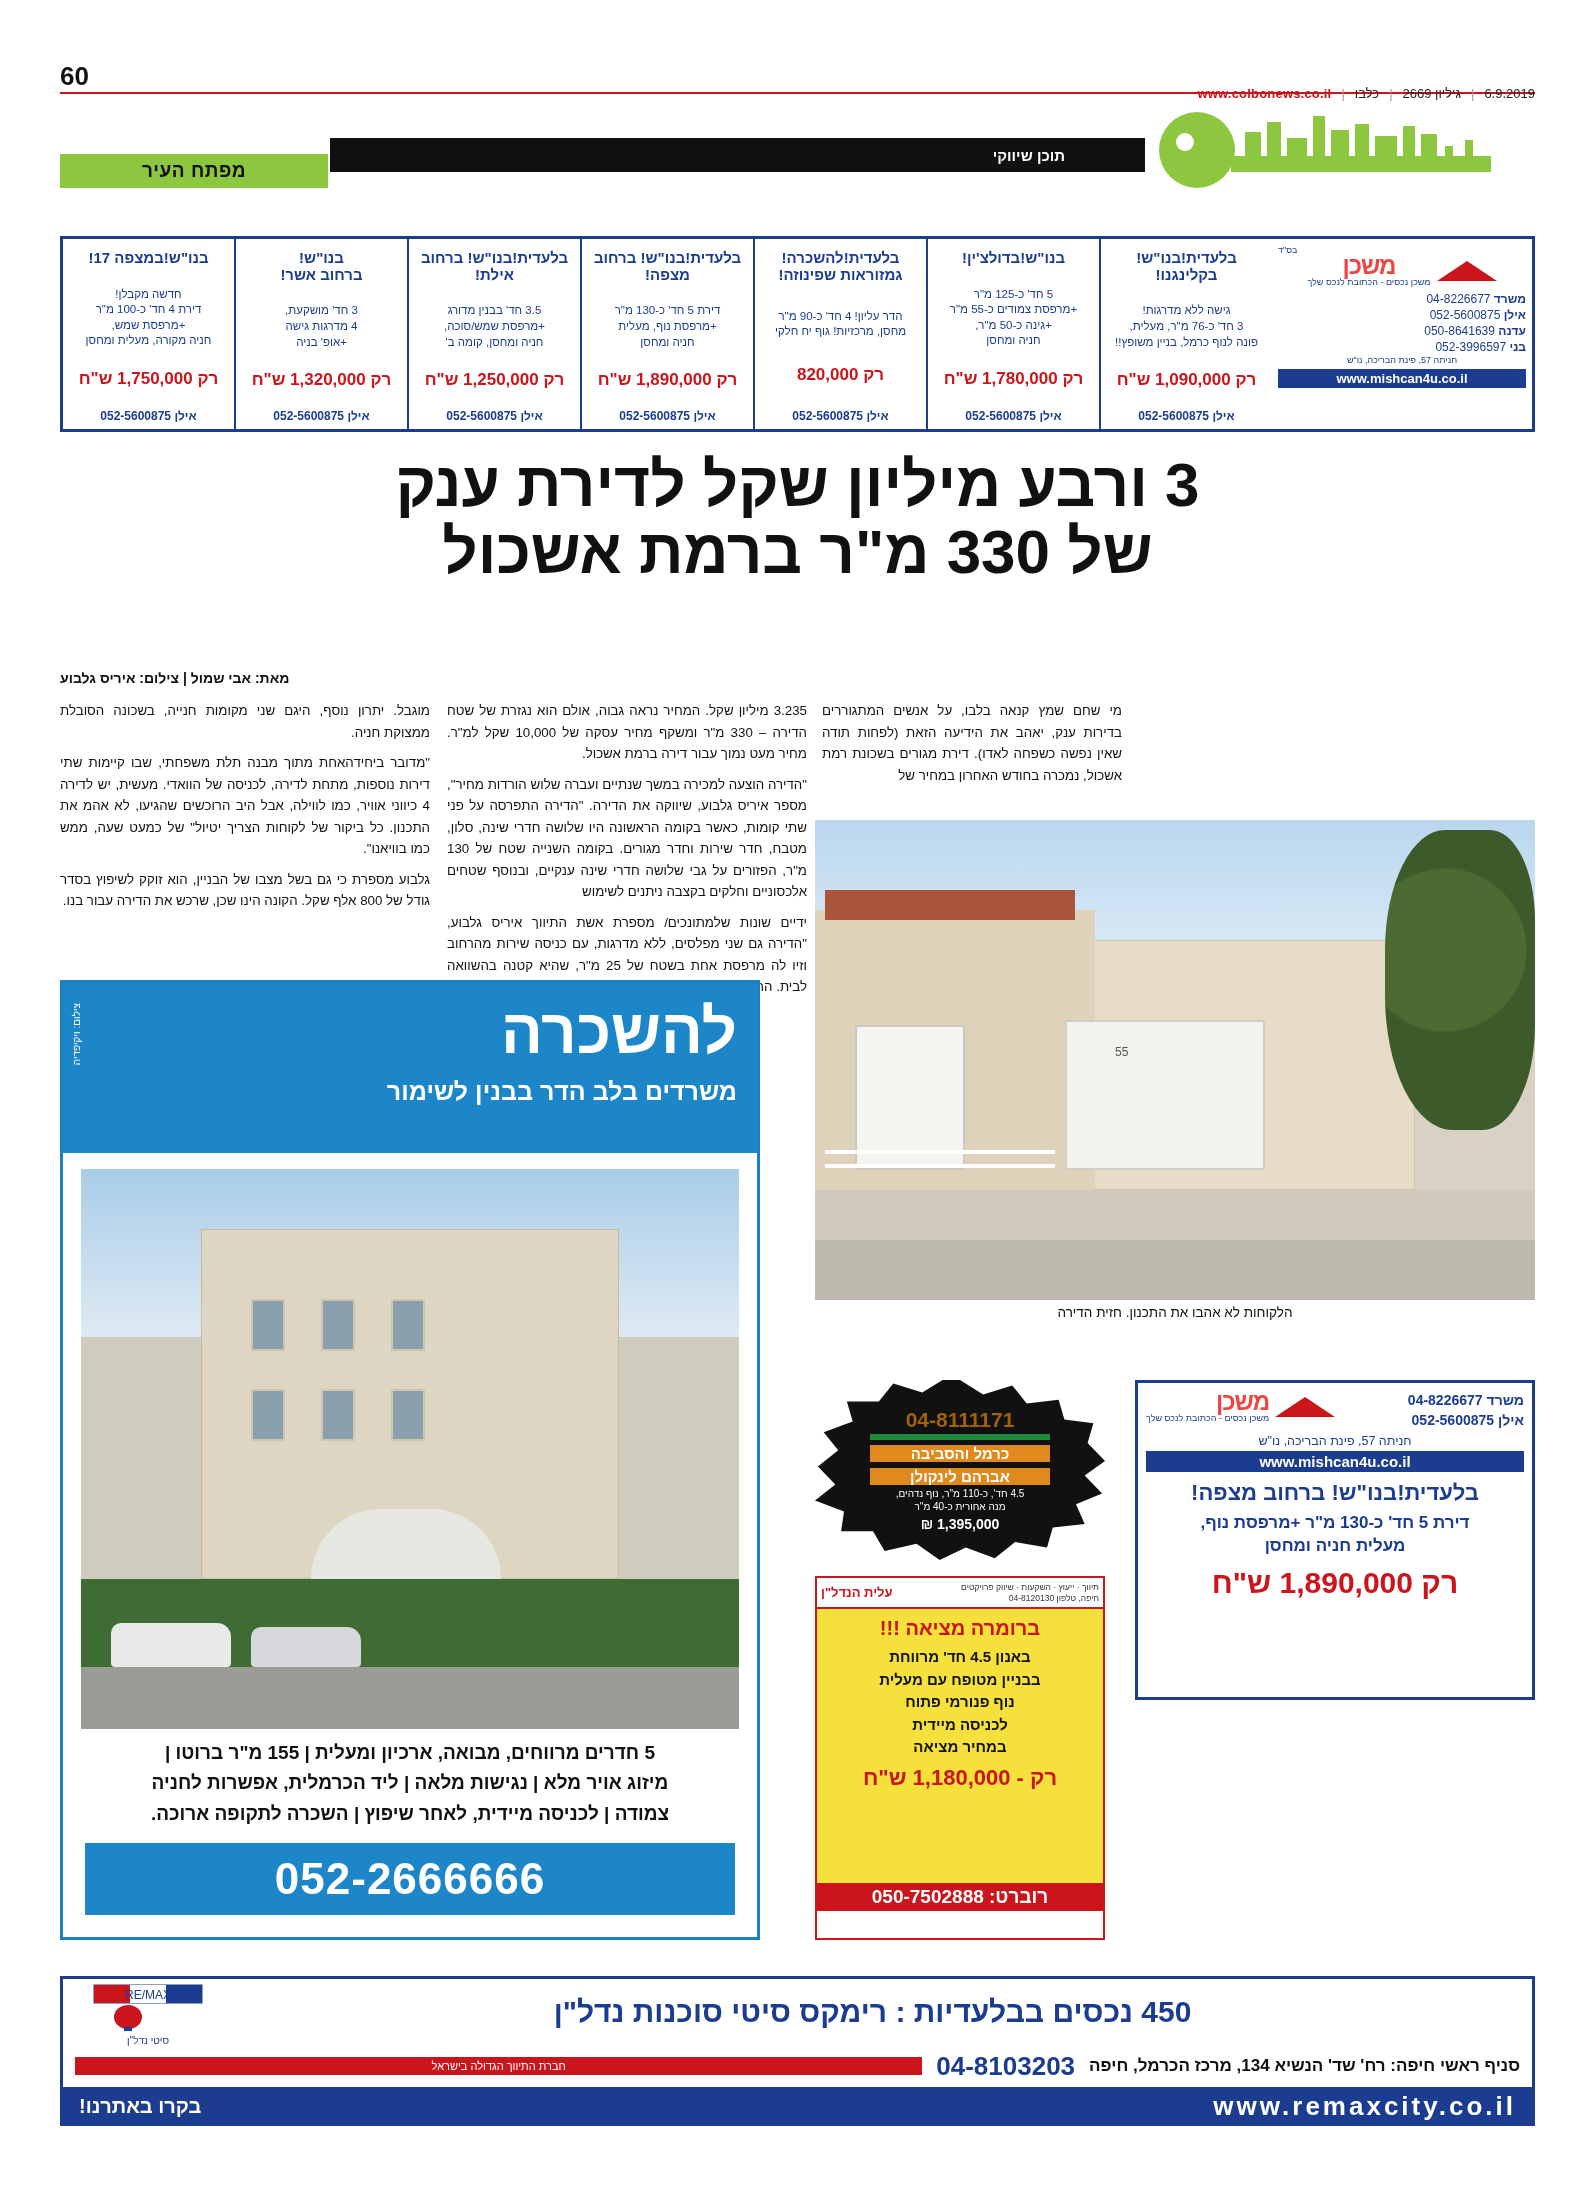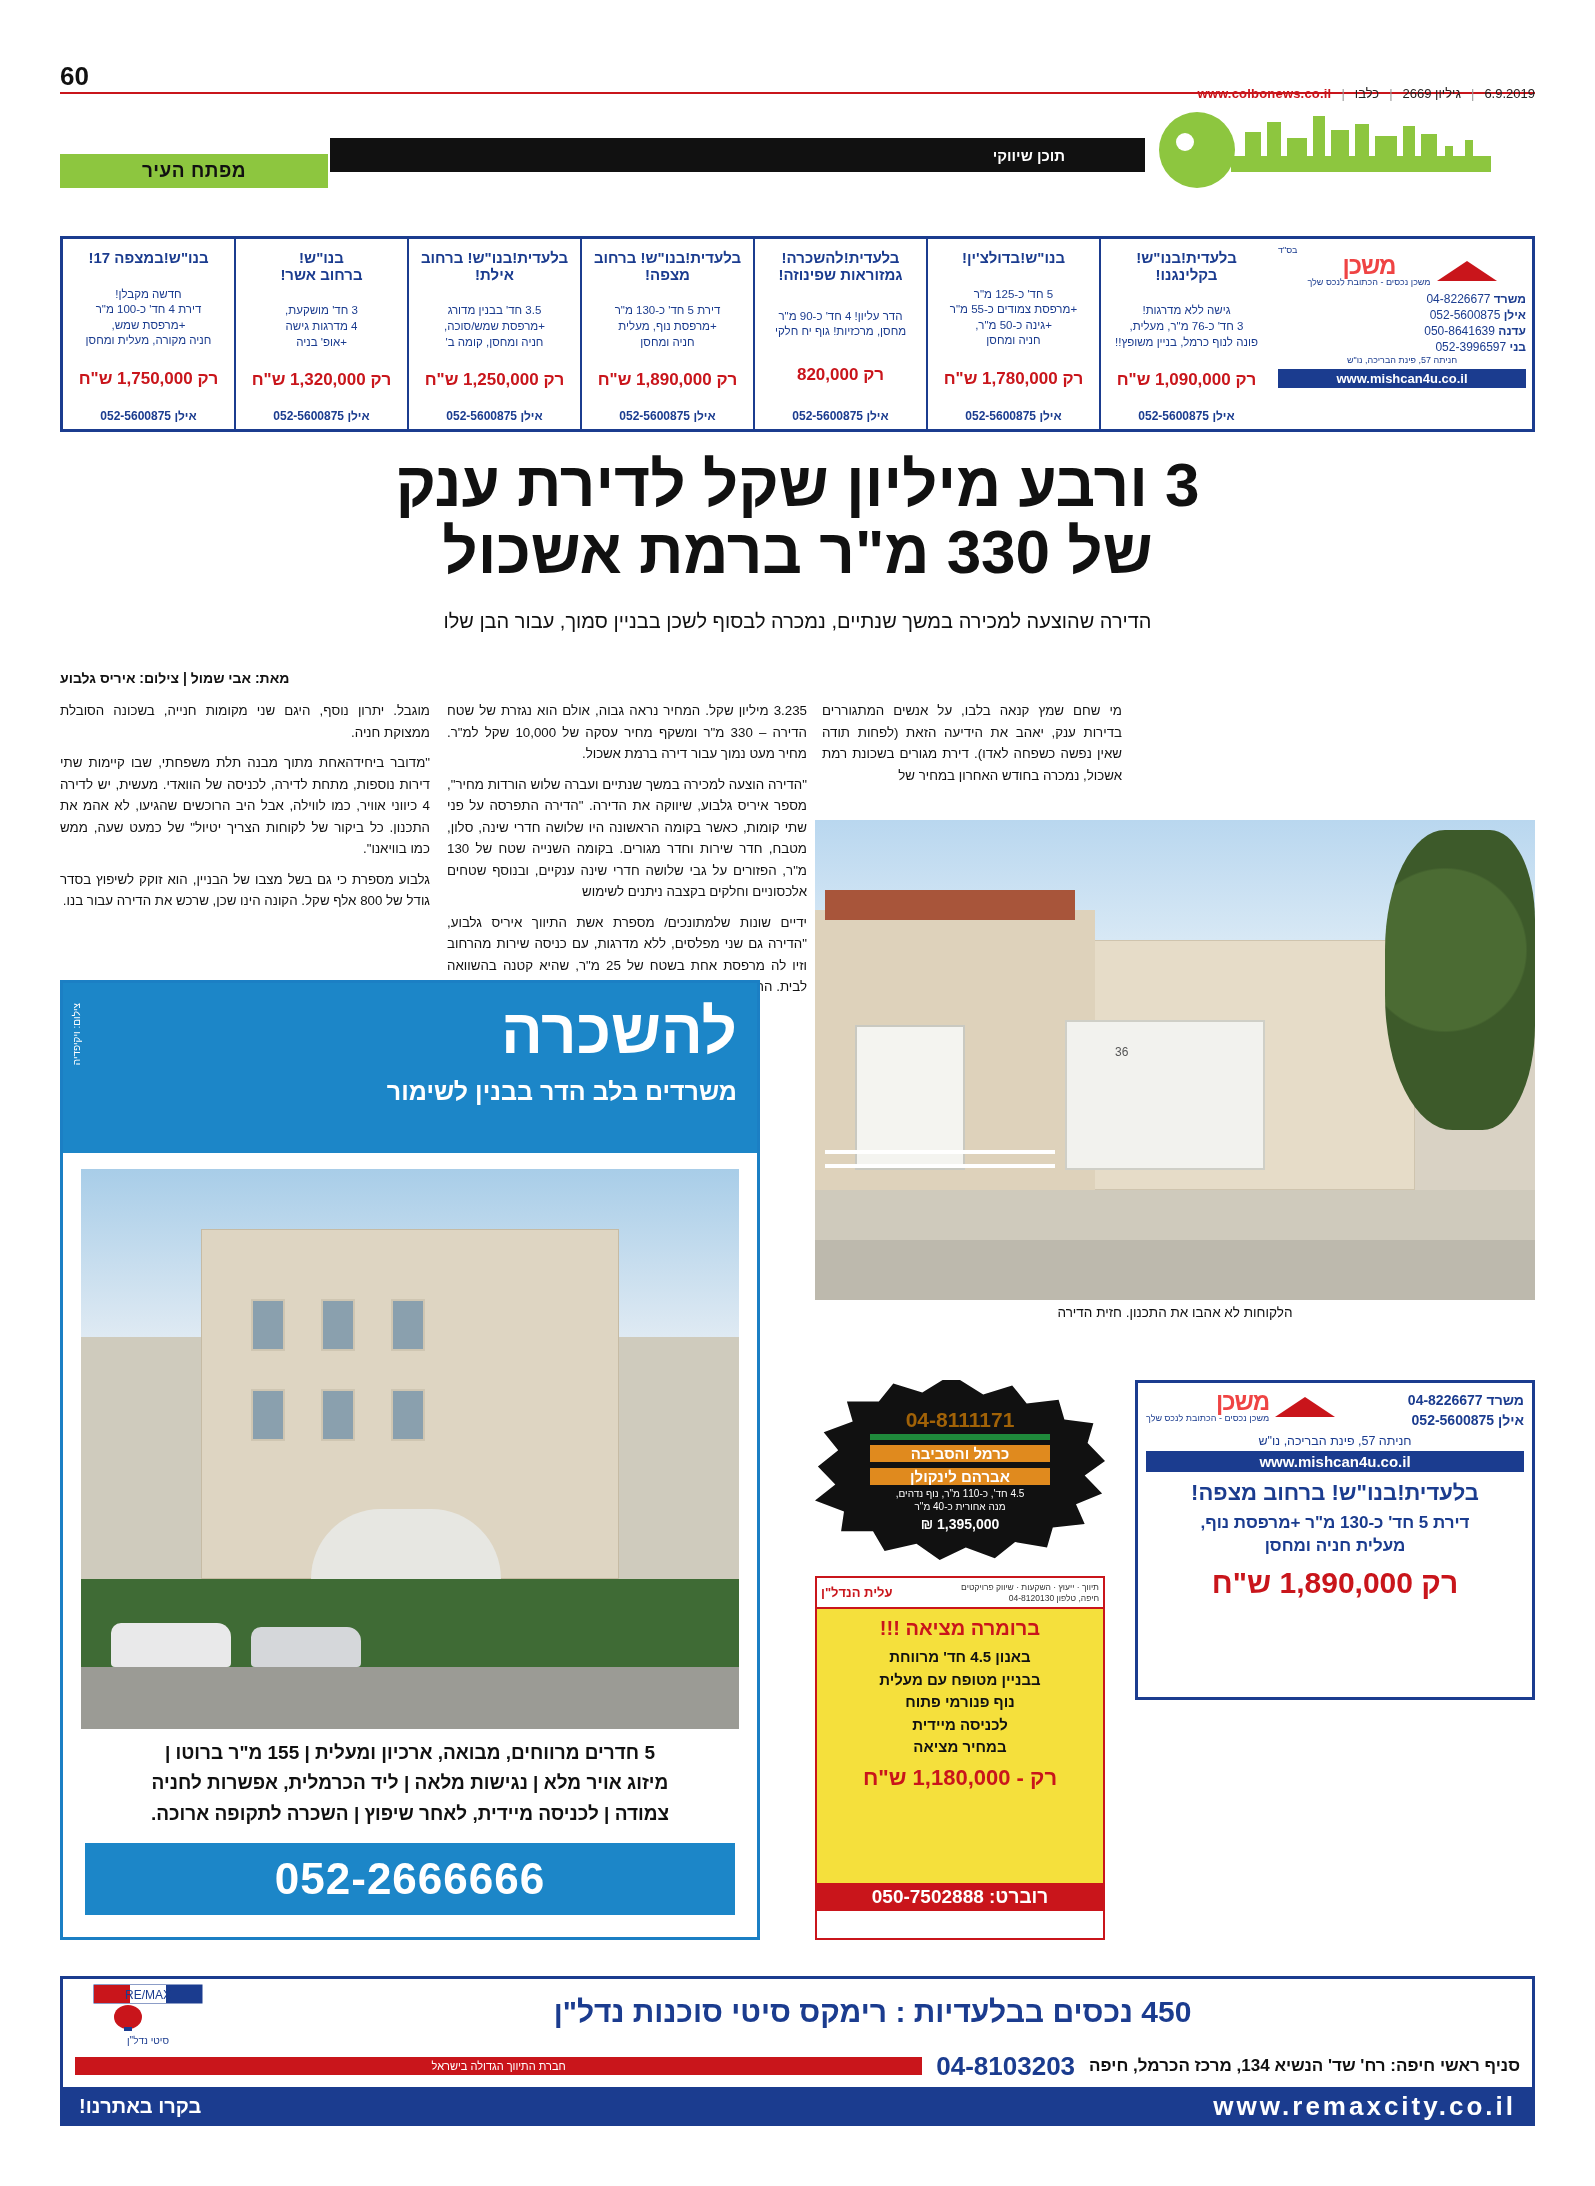--- a/index.html
+++ b/index.html
@@ -336,21 +336,20 @@
 חניה מקורה, מעלית ומחסן</div>
       <div class="price">רק 1,750,000 ש"ח</div>
       <div class="phone">אילן 052-5600875</div>
     </div>
   </div>
 
   <div class="headline">
     <div>3 ורבע מיליון שקל לדירת ענק</div>
     <div>של 330 מ"ר ברמת אשכול</div>
   </div>
-  <div class="subhead">הדירה שהוצעה למכירה במשך שנתיים, נמכרה לבסוף לשכן בבניין סמוך, עבור הבן שלו</div>
   <div class="byline">מאת: אבי שמול | צילום: איריס גלבוע</div>
 
   <div class="col col-c">
     <p>מי שחם שמץ קנאה בלבו, על אנשים המתגוררים בדירות ענק, יאהב את הידיעה הזאת (לפחות תודה שאין נפשה כשפחה לאדו). דירת מגורים בשכונת רמת אשכול, נמכרה בחודש האחרון במחיר של</p>
   </div>
   <div class="col col-b">
     <p>3.235 מיליון שקל. המחיר נראה גבוה, אולם הוא נגזרת של שטח הדירה – 330 מ"ר ומשקף מחיר עסקה של 10,000 שקל למ"ר. מחיר מעט נמוך עבור דירה ברמת אשכול.</p>
     <p>"הדירה הוצעה למכירה במשך שנתיים ועברה שלוש הורדות מחיר", מספר איריס גלבוע, שיווקה את הדירה. "הדירה התפרסה על פני שתי קומות, כאשר בקומה הראשונה היו שלושה חדרי שינה, סלון, מטבח, חדר שירות וחדר מגורים. בקומה השנייה שטח של 130 מ"ר, הפזורים על גבי שלושה חדרי שינה ענקיים, ובנוסף שטחים אלכסוניים וחלקים בקצבה ניתנים לשימוש</p>
     <p>ידיים שונות שלמתונכים/ מספרת אשת התיווך איריס גלבוע, "הדירה גם שני מפלסים, ללא מדרגות, עם כניסה שירות מהרחוב וזיו לה מרפסת אחת בשטח של 25 מ"ר, שהיא קטנה בהשוואה לבית. החסרון הגדול של הדירה, היא שאין לה חצר.</p>
   </div>
@@ -364,21 +363,21 @@
     <div class="mp-sky"></div>
     <div class="mp-build"></div>
     <div class="mp-build2"></div>
     <div class="mp-roof"></div>
     <div class="mp-tree"></div>
     <div class="mp-garage"></div>
     <div class="mp-door"></div>
     <div class="mp-ground"></div>
     <div class="mp-road"></div>
     <div class="mp-rail"></div>
-    <div class="mp-num">36</div>
+    <div class="mp-num">55</div>
   </div>
   <div class="caption">הלקוחות לא אהבו את התכנון. חזית הדירה</div>
 
   <div class="bigad">
     <div class="bigad-top">
       <div class="bigad-vert">צילום: ויקיפדיה</div>
       <div class="bigad-title">להשכרה</div>
       <div class="bigad-sub">משרדים בלב הדר בבנין לשימור</div>
     </div>
     <div class="bigad-photo">

